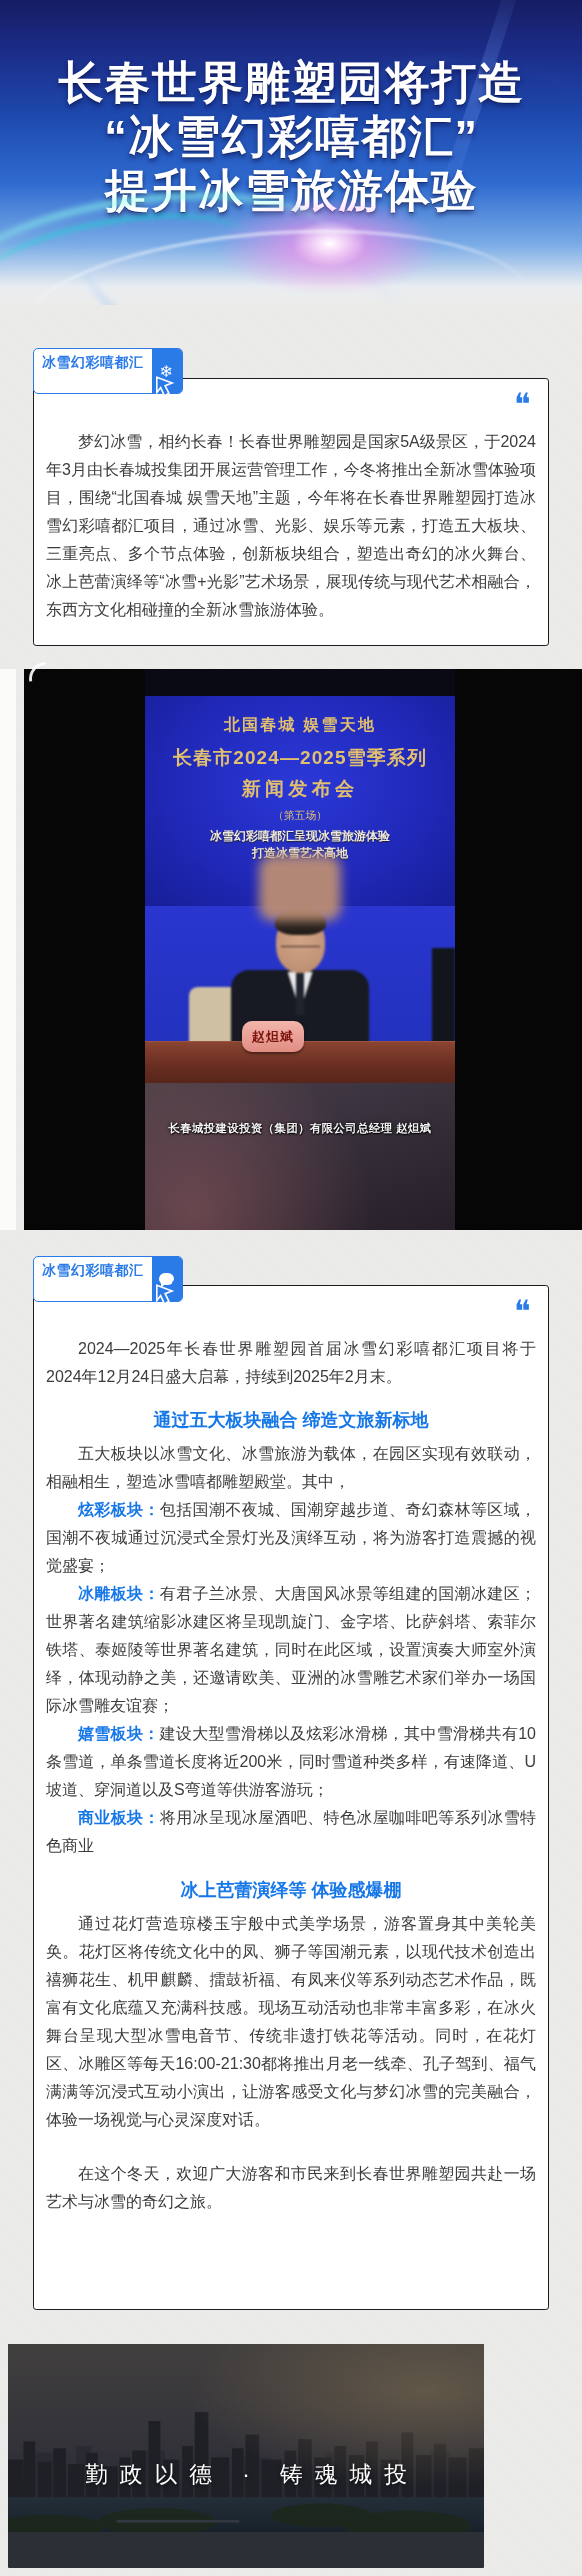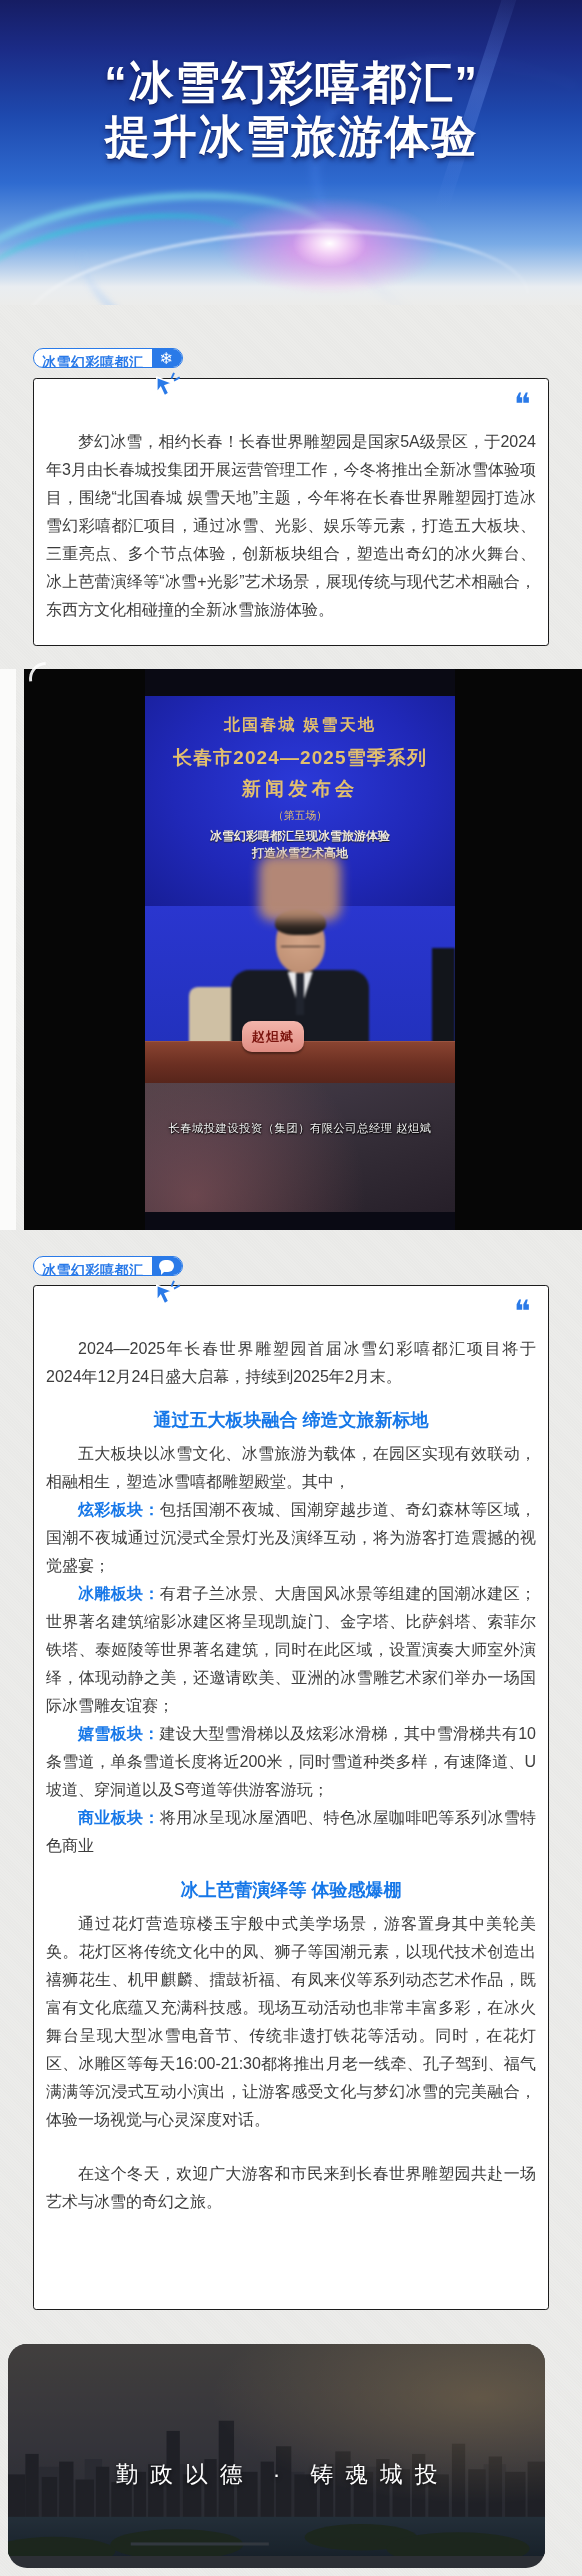--- a/index.html
+++ b/index.html
@@ -27,22 +27,22 @@
   .flare-blue2 { position:absolute; left:302px; top:76px; width:442px; height:281px; border-radius:50%;
     border-left:4.9px solid rgba(90,150,255,.5); filter:blur(4.9px); transform:rotate(24deg); }
   .flare-pink  { position:absolute; left:173px; top:178px; width:313px; height:135px;
     background:radial-gradient(closest-side, rgba(255,140,235,.9), rgba(255,140,235,0) 72%); filter:blur(1.6px); }
   .flare-core  { position:absolute; left:278px; top:211px; width:103px; height:65px;
     background:radial-gradient(closest-side, #ffffff, rgba(255,255,255,0) 72%); }
   .flare-wline { position:absolute; left:21.6px; top:232px; width:507px; height:162px; border-radius:50%;
     border-top:2.7px solid rgba(255,255,255,.9); filter:blur(1.6px); transform:rotate(-4deg); }
 
   
-  .tag { position:absolute; display:flex; border:1.6px solid #2a7ae8; border-radius:14px; overflow:hidden;
-         background:#fff; z-index:4; height:20px; }
+  .tag { position:absolute; display:flex; border:1.6px solid #2a7ae8; border-radius:5px; overflow:hidden;
+         background:#fff; z-index:4; height:46px; }
   .tag-text { padding:4.9px 8px 0 8px; color:#2a7ae8; font-weight:bold; font-size:14px; letter-spacing:0.5px; }
   .tag-icon { width:30px; background:#2a7ae8; color:#fff; display:flex; align-items:center; justify-content:center;
               font-size:16px; }
   .bubble { position:relative; width:15px; height:11.3px; background:#fff; border-radius:6px; }
   .bubble::after { content:""; position:absolute; left:1.6px; bottom:-3.2px; width:0; height:0;
     border:3.8px solid transparent; border-top-color:#fff; border-left-color:#fff; }
   .cursor { position:absolute; z-index:6; width:28px; height:28px; }
   .card { position:absolute; left:33px; width:516px; background:#fff; border:1.1px solid #1c1c1c;
           border-radius:3.2px; padding:14px 12px 14px 12px; z-index:2; }
   .quote { text-align:right; font-size:31px; line-height:20.5px; height:22.7px; color:#2a7ae8;
@@ -86,44 +86,45 @@
   .hd-shirt { position:absolute; left:50%; margin-left:-12.4px; top:66px; width:25px; height:39px;
     background:#e9e9eb; clip-path:polygon(0 0,100% 0,50% 100%); }
   .hd-tie { position:absolute; left:50%; margin-left:-4.3px; top:67px; width:8.6px; height:42px;
     background:#20242e; }
   .desk { position:absolute; left:0; top:372px; width:310px; height:42px;
     background:linear-gradient(#8a4431,#6b2f22 55%,#57251b); border-top:1.6px solid #9a5440; }
   .nameplate { position:absolute; left:97px; top:352px; width:62px; height:31px; z-index:5;
     background:linear-gradient(#f3b5ab,#e08d83); border-radius:10px; display:flex; align-items:center;
     justify-content:center; color:#7c150f; font-weight:bold; font-size:13px; letter-spacing:1.1px;
     box-shadow:0 1.1px 2.2px rgba(0,0,0,.4); }
-  .below { position:absolute; left:0; top:414px; width:310px; height:129px;
-    background:linear-gradient(160deg,#4a3f46 0%,#3c3440 35%,#332c36 60%,#261f29 100%); }
+  .below { position:absolute; left:0; top:414px; width:310px; height:147px;
+    background:linear-gradient(160deg,#4a3f46 0%,#3c3440 35%,#332c36 60%,#261f29 100%);font-weight:bold; }
   .below::after { content:""; position:absolute; inset:0;
     background:radial-gradient(circle at 16% 88%, rgba(160,95,100,.5), transparent 60%); }
   .caption { position:absolute; left:0; top:38px; width:100%; text-align:center; color:#f4f4f4;
     font-size:11.3px; z-index:2; text-shadow:0 0 3.2px #000, 0.5px 0.5px 1.1px #000; letter-spacing:0.5px; }
 
   
-  .footer { position:absolute; left:8px; top:2344px; width:537px; height:224px; border-radius:19px;
+  .footer { position:absolute; left:8px; top:2344px; width:476px; height:224px; border-radius:1px;
     overflow:hidden; background:#2c2f35;text-decoration:underline; }
   .footer svg { position:absolute; inset:0; }
   .slogan { position:absolute; left:0; top:115px; width:100%; text-align:center; color:#fff;
     font-size:22.7px; letter-spacing:12px; text-indent:12px; font-weight:500;
     text-shadow:0 1.1px 4.3px rgba(0,0,0,.8); z-index:3; }
 </style>
 </head>
 <body>
 
 <div id="page">
 
   <div class="banner">
     <div class="streak"></div>
     <div class="flare-blue2"></div>
     <div class="banner-title">
+      <div>长春世界雕塑园将打造</div>
       <div>“冰雪幻彩嘻都汇”</div>
       <div>提升冰雪旅游体验</div>
     </div>
     <div class="flare-cyan"></div>
     <div class="flare-cyan2"></div>
     <div class="flare-blue"></div>
     <div class="flare-pink"></div>
     <div class="flare-wline"></div>
     <div class="flare-core"></div>
   </div>

